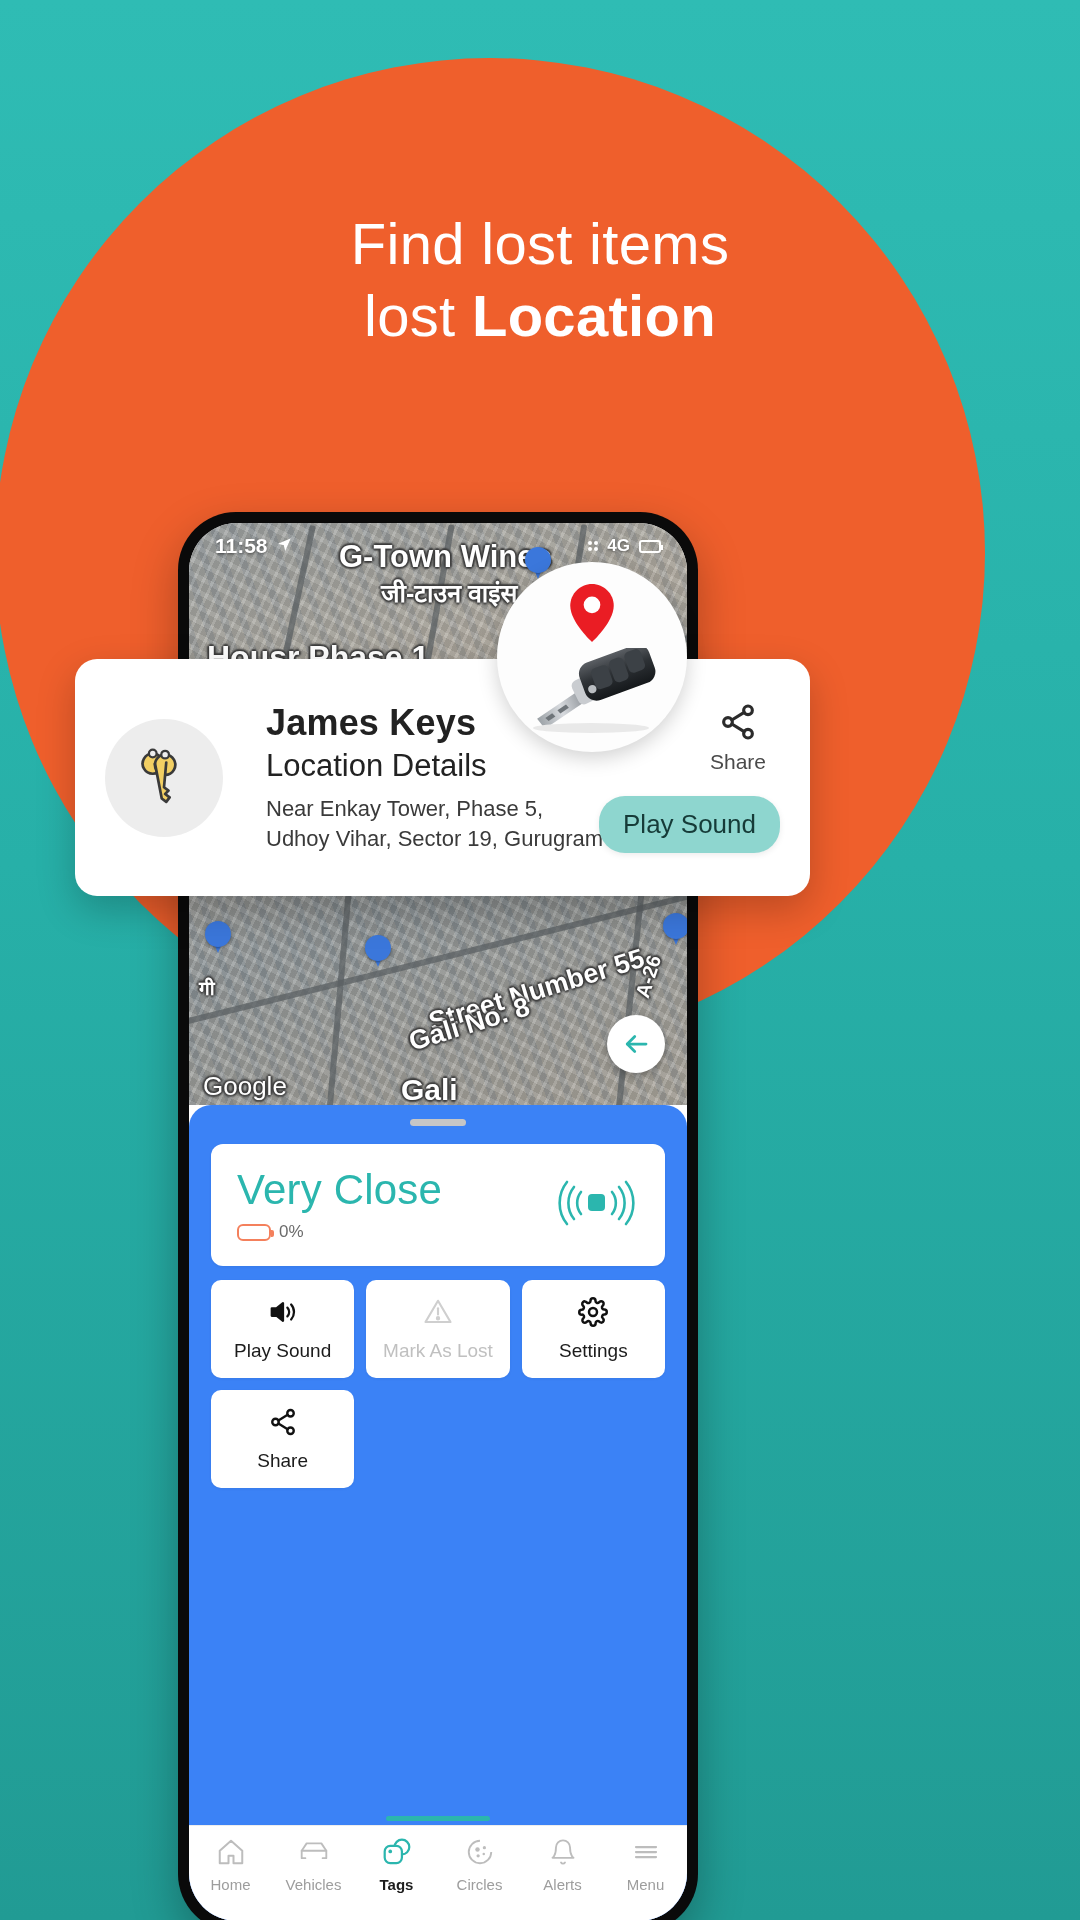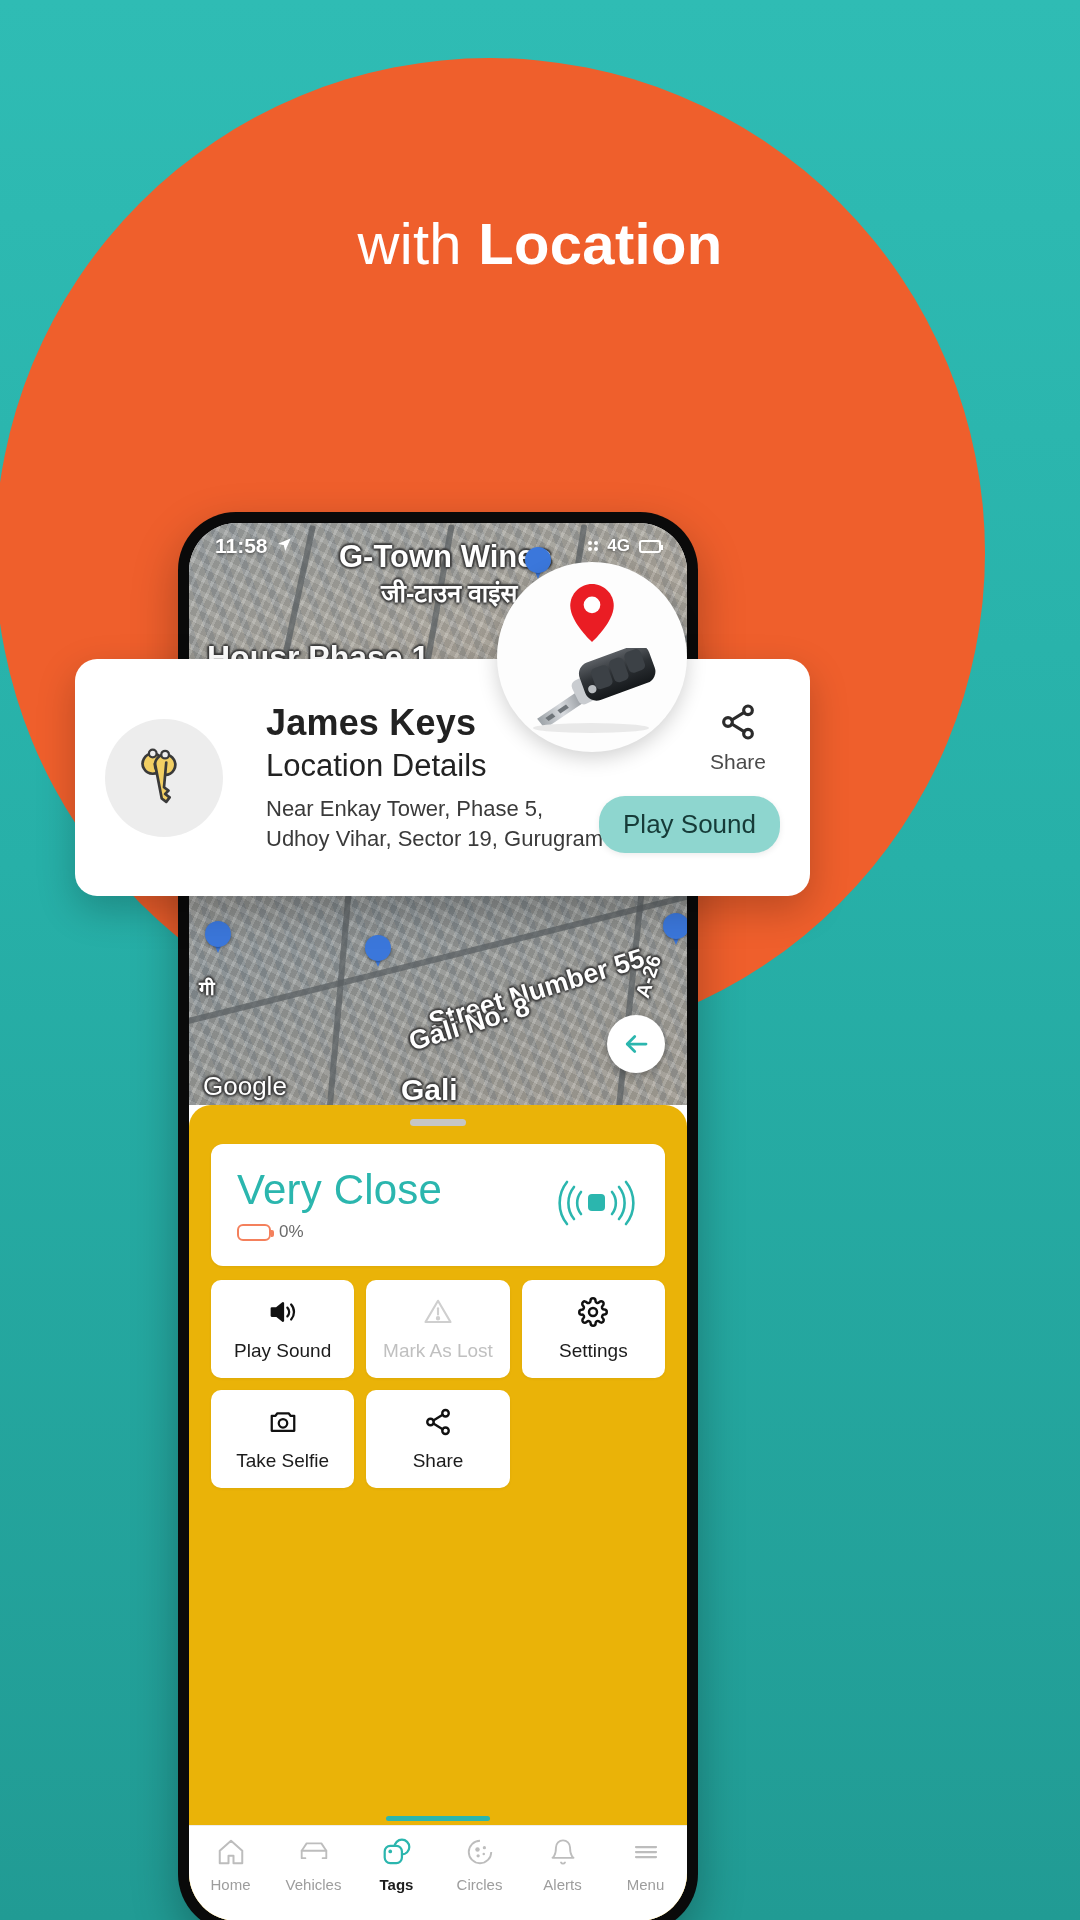--- a/index.html
+++ b/index.html
@@ -123,21 +123,21 @@
   .back-fab {
     position: absolute; right: 22px; top: 492px;
     width: 58px; height: 58px; border-radius: 50%;
     background: #fff; box-shadow: 0 3px 9px rgba(0,0,0,.3);
     display: flex; align-items: center; justify-content: center;
   }
 
   
   .sheet {
     position: absolute; left: 0; right: 0; top: 582px; bottom: 0;
-    background: #eab308; border-radius: 22px 22px 0 0;
+    background: #3b82f6; border-radius: 22px 22px 0 0;
     padding: 14px 22px 0;
   }
   .grabber {
     width: 56px; height: 7px; border-radius: 4px; background: #c6c6c6;
     margin: 0 auto 18px;
   }
   .status-card {
     background: #fff; border-radius: 12px;
     height: 122px; padding: 22px 26px;
     display: flex; align-items: center; justify-content: space-between;
@@ -241,22 +241,23 @@
     position: absolute; left: 16px; top: 86px; width: 160px; height: 86px;
   }
 </style>
 </head>
 <body>
 
 <div class="bg-teal-grad"></div>
 <div class="orange-circle"></div>
 
 <div class="headline">
+  <div>Find lost items</div>
   <div>
-    <span>with </span><b>Location</b>
+    <span>lost </span><b>Location</b>
   </div>
 </div>
 
 <div class="phone">
   <div class="phone-inner">
 
     <div class="map">
       <div class="map-roads">
         <i style="left:-20px; top:150px; width:560px; height:7px; transform:rotate(-9deg);"></i>
         <i style="left:-20px; top:268px; width:560px; height:6px; transform:rotate(-8deg);"></i>
@@ -376,29 +377,20 @@
         <div class="action-tile">
           <span>
             <svg width="32" height="30" viewBox="0 0 24 24" fill="none" stroke="#111" stroke-width="2" stroke-linecap="round" stroke-linejoin="round">
               <circle cx="12" cy="12" r="3.2"></circle>
               <path d="M19.4 15a1.6 1.6 0 0 0 .3 1.8l.1.1a2 2 0 1 1-2.8 2.8l-.1-.1a1.6 1.6 0 0 0-1.8-.3 1.6 1.6 0 0 0-1 1.5V21a2 2 0 1 1-4 0v-.1A1.6 1.6 0 0 0 9 19.4a1.6 1.6 0 0 0-1.8.3l-.1.1a2 2 0 1 1-2.8-2.8l.1-.1a1.6 1.6 0 0 0 .3-1.8 1.6 1.6 0 0 0-1.5-1H3a2 2 0 1 1 0-4h.1A1.6 1.6 0 0 0 4.6 9a1.6 1.6 0 0 0-.3-1.8l-.1-.1a2 2 0 1 1 2.8-2.8l.1.1a1.6 1.6 0 0 0 1.8.3H9a1.6 1.6 0 0 0 1-1.5V3a2 2 0 1 1 4 0v.1a1.6 1.6 0 0 0 1 1.5 1.6 1.6 0 0 0 1.8-.3l.1-.1a2 2 0 1 1 2.8 2.8l-.1.1a1.6 1.6 0 0 0-.3 1.8V9a1.6 1.6 0 0 0 1.5 1H21a2 2 0 1 1 0 4h-.1a1.6 1.6 0 0 0-1.5 1z"></path>
             </svg>
           </span>
           <span class="action-label">Settings</span>
         </div>
 
-        <div class="action-tile">
-          <span>
-            <svg width="32" height="30" viewBox="0 0 24 24" fill="none" stroke="#111" stroke-width="1.8" stroke-linecap="round" stroke-linejoin="round">
-              <path d="M3 7h3l1.5-2h9L18 7h3v12H3z"></path>
-                <circle cx="12" cy="13" r="3.4"></circle>
-            </svg>
-          </span>
-          <span class="action-label">Take Selfie</span>
-        </div>
 
 
         <div class="action-tile">
           <span>
             <svg width="32" height="30" viewBox="0 0 24 24" fill="none" stroke="#111" stroke-width="1.9" stroke-linecap="round" stroke-linejoin="round">
               <circle cx="18" cy="5" r="2.6"></circle>
                 <circle cx="6" cy="12" r="2.6"></circle>
                 <circle cx="18" cy="19" r="2.6"></circle>
               <line x1="8.3" y1="10.8" x2="15.7" y2="6.2"></line>
                 <line x1="8.3" y1="13.2" x2="15.7" y2="17.8"></line>

